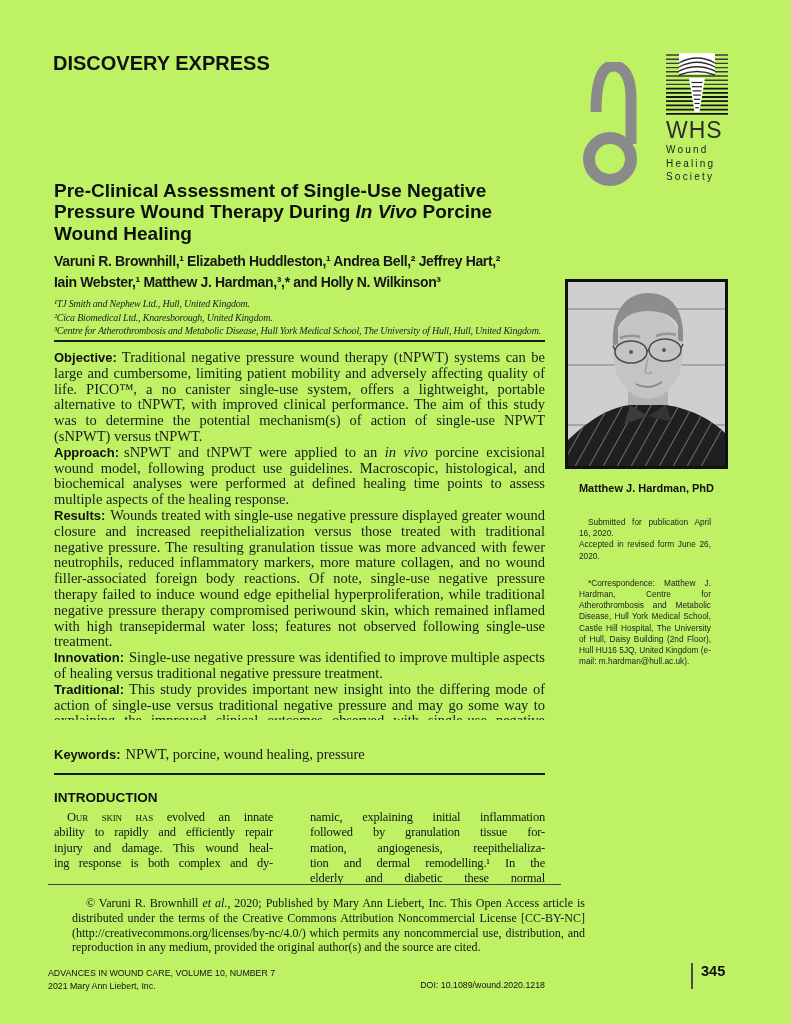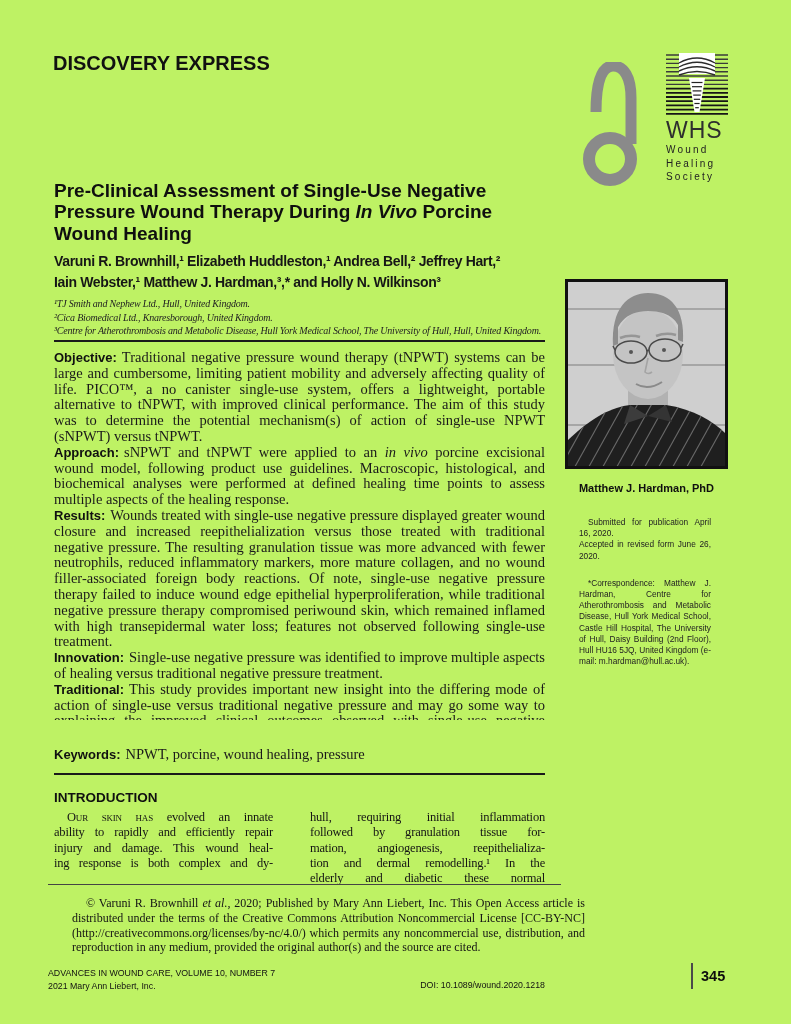--- a/index.html
+++ b/index.html
@@ -82,21 +82,21 @@
   }
   
   .footer-left {
     position:absolute; left:48px; top:967px;
     font-family:Liberation Sans, sans-serif; font-size:8.8px; line-height:12.8px; color:#111;
   }
   .footer-doi {
     position:absolute; left:345px; top:980px; width:200px; text-align:right;
     font-family:"Liberation Sans", sans-serif; font-size:8.8px; color:#111;
   }
-  .footer-page { position:absolute; left:691px; top:963px; display:flex; align-items:center; }
+  .footer-page { position:absolute; left:691px; top:963px; display:flex; align-items:flex-start; }
   .footer-page-bar { width:2px; height:26px; background:#4a4a4a; }
   .footer-page-num {
     font-family:"Liberation Sans", sans-serif; font-weight:bold; font-size:14.5px;
     color:#0d0d0d; margin-left:8px;
   }
   
   .photo {
     position:absolute; left:565px; top:279px; width:163px; height:190px;
     border:3px solid #111; box-sizing:border-box; background:#cfcfcf;
   }
@@ -194,21 +194,21 @@
 
   <div class="rule rule2"></div>
 
   <div class="intro-heading">INTRODUCTION</div>
 
   <div class="intro-cols">
     <div class="intro-col intro-col1"><span class="sc">Our skin has</span><span> evolved an innate
 ability to rapidly and efficiently repair
 injury and damage. This wound heal-
 ing response is both complex and dy-</span></div>
-    <div class="intro-col intro-col2">hull, requiring initial inflammation
+    <div class="intro-col intro-col2">namic, explaining initial inflammation
 followed by granulation tissue for-
 mation, angiogenesis, reepithelializa-
 tion and dermal remodelling.¹ In the
 elderly and diabetic these normal</div>
   </div>
 
   <div class="rule rule3"></div>
 
   <p class="license"><span>© Varuni R. Brownhill </span><span class="it">et al.</span><span>, 2020; Published by Mary Ann Liebert, Inc. This Open Access article is distributed under the terms of the Creative Commons Attribution Noncommercial License [CC-BY-NC] (http://creativecommons.org/licenses/by-nc/4.0/) which permits any noncommercial use, distribution, and reproduction in any medium, provided the original author(s) and the source are cited.</span></p>
 

